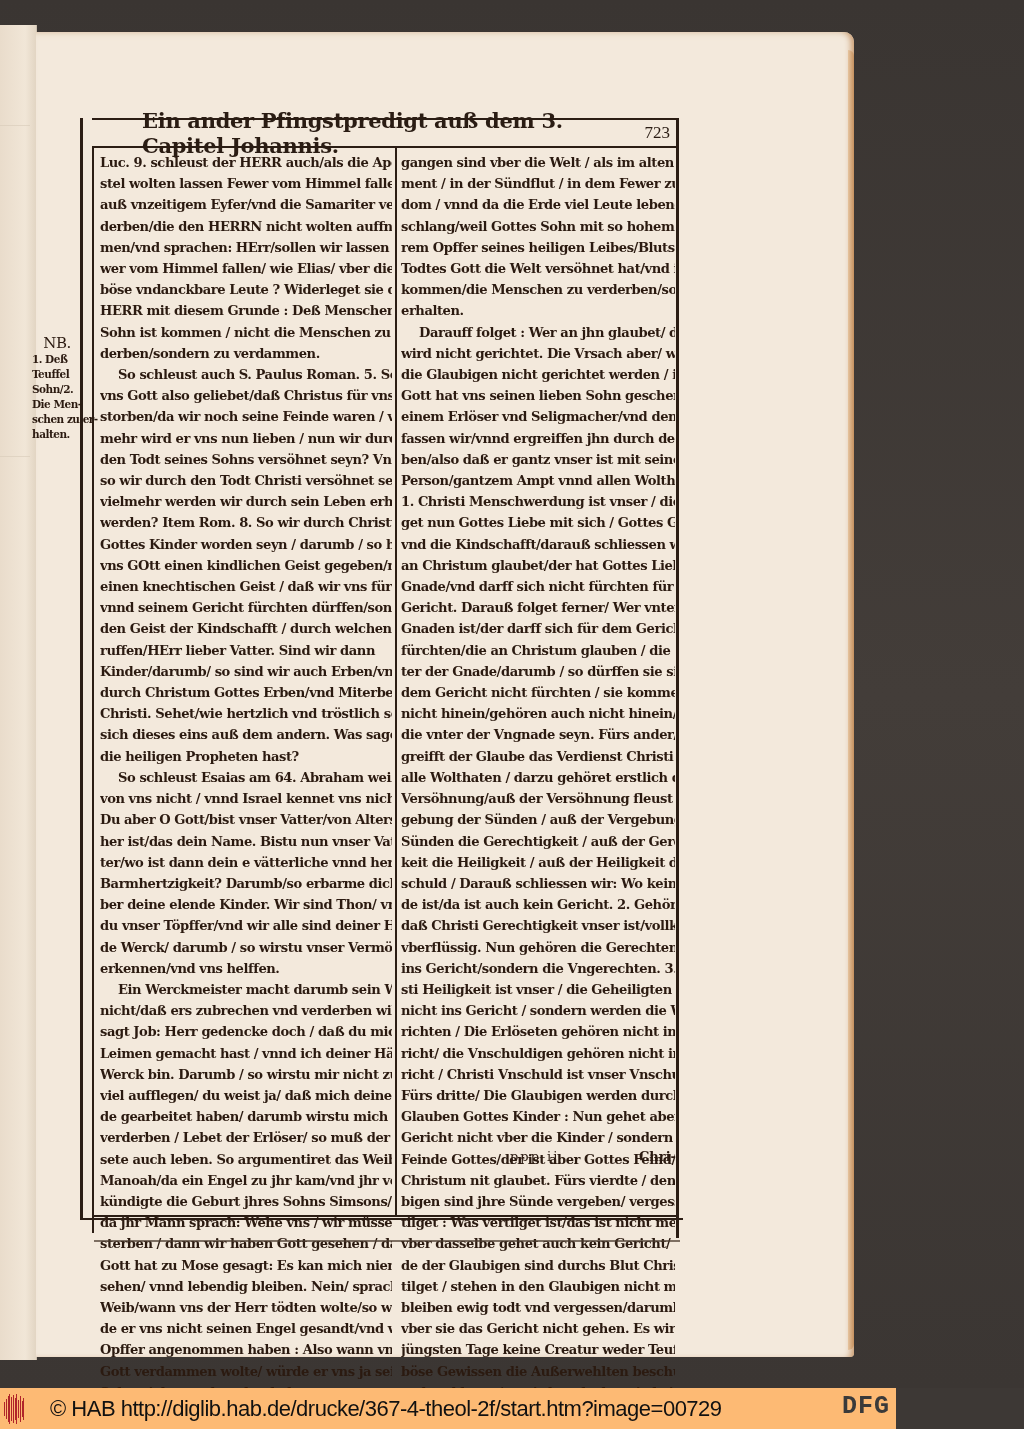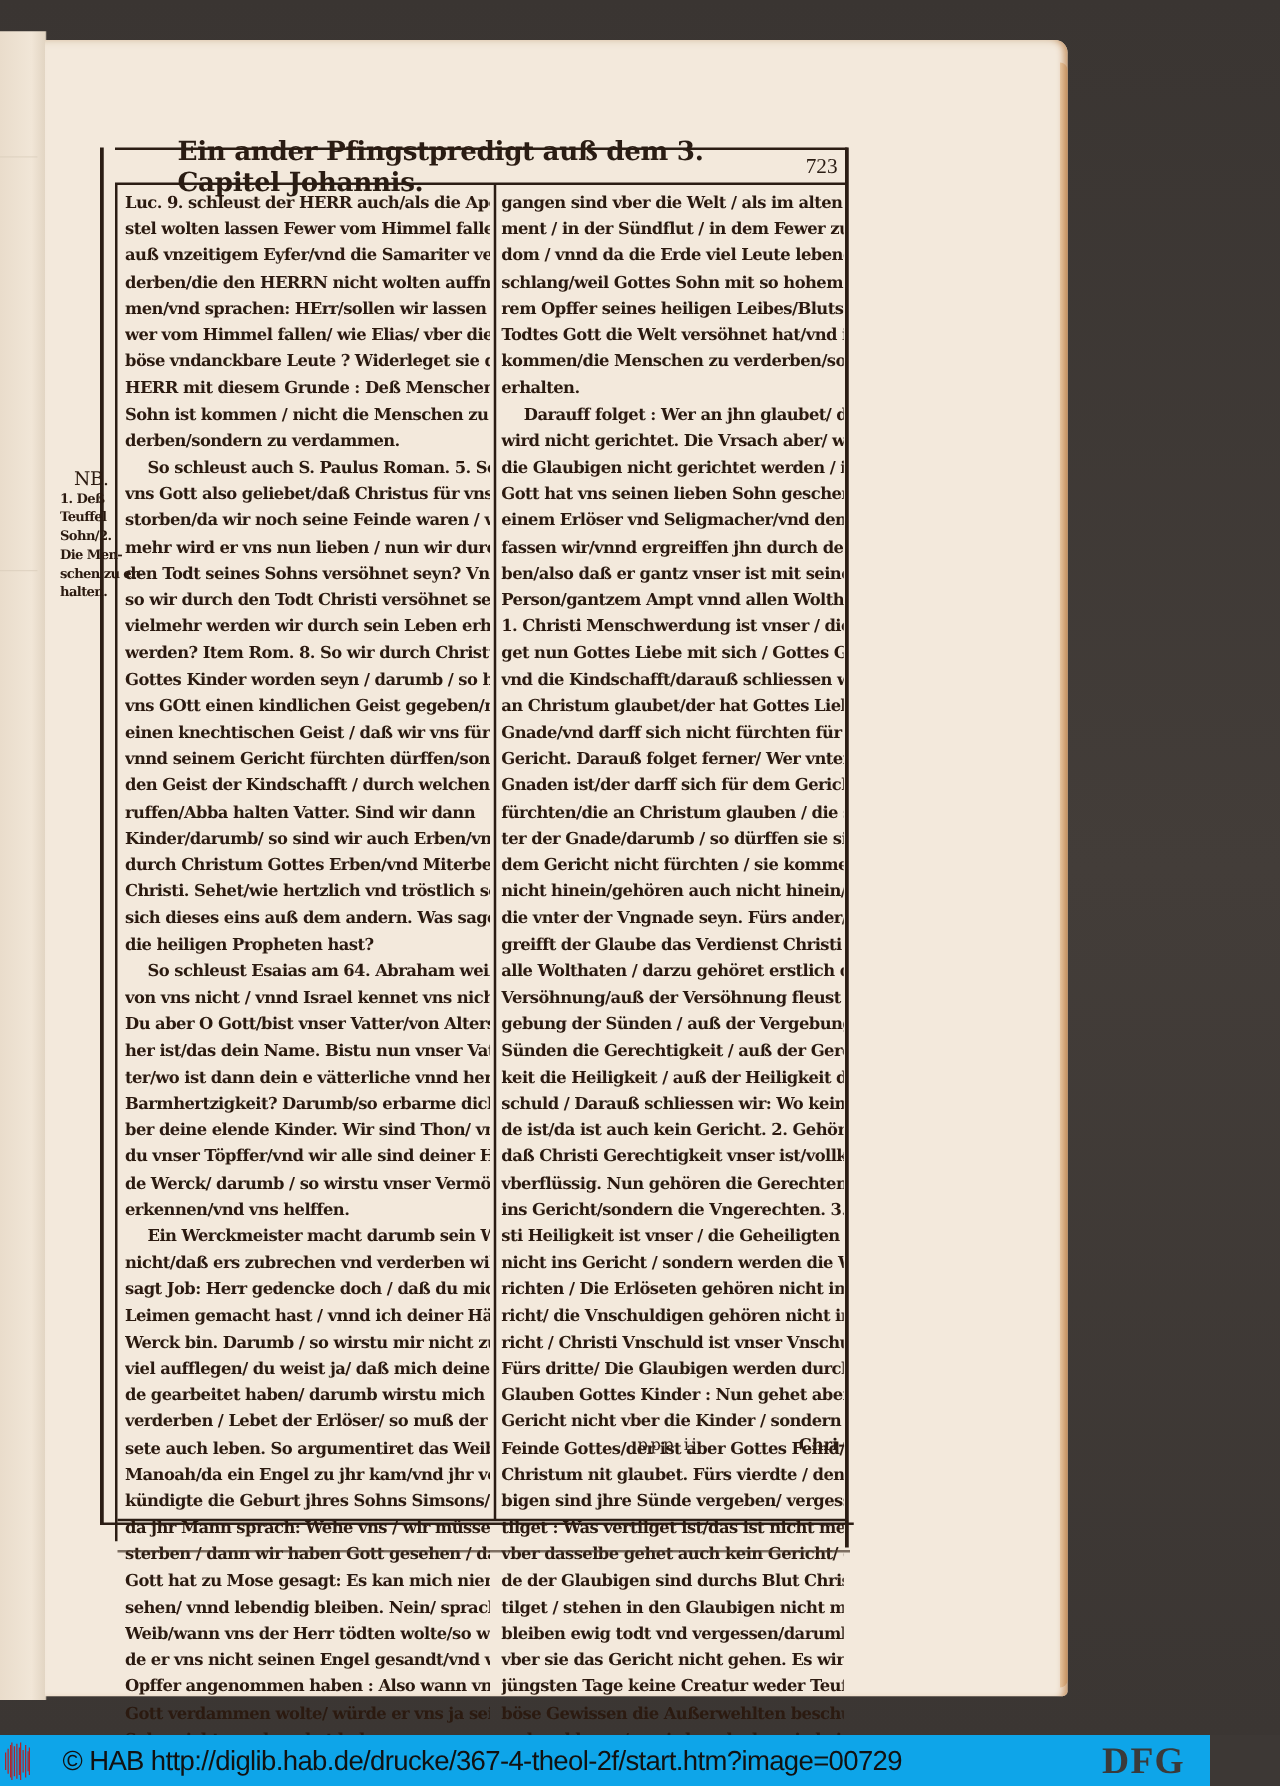--- a/index.html
+++ b/index.html
@@ -72,55 +72,55 @@
     position: absolute; top: 152px; width: 292px;
     font-family: "DejaVu Serif", serif; font-weight: bold;
     font-size: 13.1px; line-height: 21.2px; color: #2b1a10;
     text-align: justify; letter-spacing: -0.45px;
   }
   .col-left { left: 100px; }
   .col-right { left: 401px; width: 274px; }
   .col .line { display: block; white-space: nowrap; overflow: hidden; }
   .col .indent { padding-left: 18px; }
   .margin-note {
-    position: absolute; left: 48px; top: 336px; width: 50px;
+    position: absolute; left: 32px; top: 336px; width: 50px;
     font-family: "DejaVu Serif", serif; font-weight: bold; color: #2b1a10;
-    font-size: 10.5px; line-height: 15px; letter-spacing: -0.5px; margin-top: 40px;
+    font-size: 10.5px; line-height: 15px; letter-spacing: -0.5px;
   }
   .margin-note .nb { font-size: 15px; text-align: center; display: block; font-weight: normal; margin-bottom: 1px;}
   .margin-note .nl { display: block; white-space: nowrap; }
   .signature-row {
     position: absolute; left: 400px; top: 1146px; width: 278px; height: 22px;
     font-family: "DejaVu Serif", serif; font-size: 13px; color: #2b1a10;
   }
   .signature { position: absolute; left: 110px; top: 3px; letter-spacing: 2px; }
   .catchword { position: absolute; right: 2px; top: 3px; font-weight: bold; }
   .bottom-frame-line {
     position: absolute; left: 94px; top: 1240px; width: 586px; height: 2px;
     background: #4a3a2e; opacity: .7;
   }
   
   .footer {
-    position: absolute; left: 0; top: 1388px; width: 968px; height: 41px;
-    background: #0ea5e9;
+    position: absolute; left: 0; top: 1388px; width: 896px; height: 41px;
+    background: #fdba74;
     display: flex; align-items: center;
   }
   .hab-logo {
     position: absolute; left: 4px; top: 6px; width: 20px; height: 30px;
     display: flex; gap: 1px; align-items: center;
   }
   .hab-logo span { display: block; width: 1.3px; background: #b0242a; }
   .footer-text {
     position: absolute; left: 50px; top: 8px;
     font-family: "Liberation Sans", sans-serif; font-size: 22px; color: #111;
     letter-spacing: -0.5px; white-space: nowrap;
   }
   .dfg-logo {
-    position: absolute; right: 20px; top: 4px;
-    font-family: Liberation Serif, serif; font-weight: bold; font-size: 30px;
+    position: absolute; right: 6px; top: 4px;
+    font-family: Liberation Mono, monospace; font-weight: bold; font-size: 25px;
     color: #3a3a3a; letter-spacing: 1px;
   }
 </style>
 </head>
 <body>
 
 <div class="scan-bg"></div>
 <div class="left-leaf">
     <div class="ghost"></div>
   </div>
@@ -165,21 +165,21 @@
     <span class="line">mehr wird  er vns nun lieben  /  nun wir durch</span>
     <span class="line">den Todt seines Sohns versöhnet seyn? Vnnd</span>
     <span class="line">so wir  durch den Todt Christi versöhnet seyn/</span>
     <span class="line">vielmehr  werden wir durch sein Leben erhalten</span>
     <span class="line">werden? Item Rom. 8. So wir durch Christum</span>
     <span class="line">Gottes Kinder worden seyn /   darumb / so hat</span>
     <span class="line">vns GOtt einen kindlichen Geist gegeben/nicht</span>
     <span class="line">einen knechtischen Geist / daß wir vns für Gott</span>
     <span class="line">vnnd seinem Gericht fürchten dürffen/sondern</span>
     <span class="line">den Geist der Kindschafft  /  durch welchen wir</span>
-    <span class="line">ruffen/Abba halten Vatter.     Sind wir dann</span>
+    <span class="line">ruffen/HErr lieber Vatter.     Sind wir dann</span>
     <span class="line">Kinder/darumb/ so sind wir auch Erben/vnnd</span>
     <span class="line">durch Christum Gottes Erben/vnd Miterben</span>
     <span class="line">Christi. Sehet/wie hertzlich vnd tröstlich schleust</span>
     <span class="line">sich dieses eins auß dem andern.     Was sagen</span>
     <span class="line">die heiligen Propheten hast?</span>
     <span class="line indent">So schleust Esaias am 64. Abraham weiß</span>
     <span class="line">von vns nicht  /  vnnd Israel kennet vns nicht/</span>
     <span class="line">Du aber O Gott/bist vnser Vatter/von Alters</span>
     <span class="line">her ist/das dein Name.  Bistu nun vnser Vat-</span>
     <span class="line">ter/wo ist dann  dein e vätterliche vnnd hertzliche</span>

